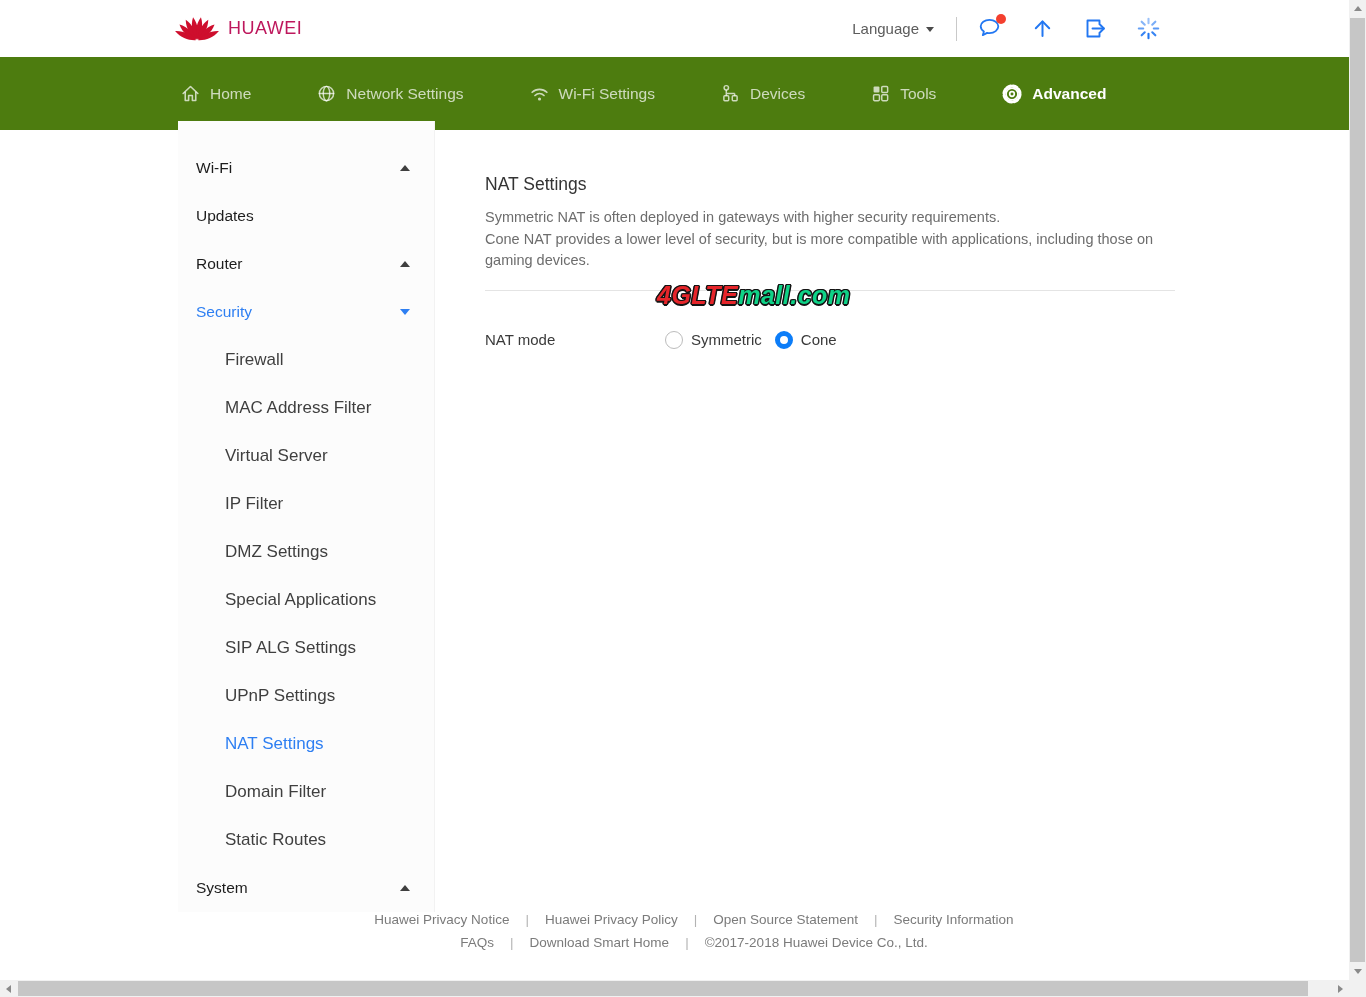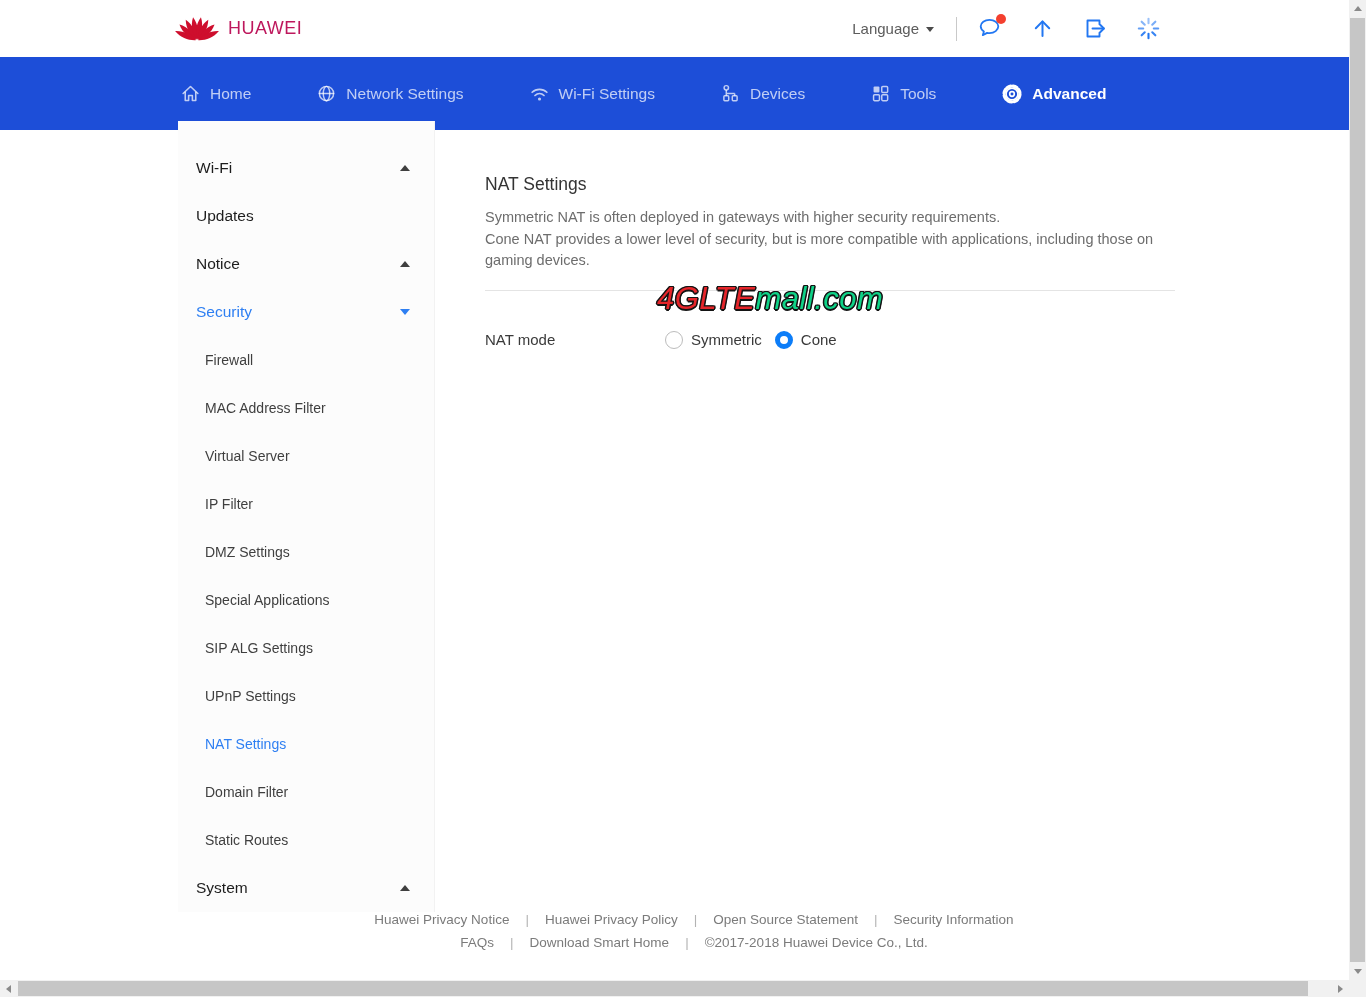--- a/index.html
+++ b/index.html
@@ -21,50 +21,50 @@
   .lang-caret { width:0; height:0; border-left:4.5px solid transparent; border-right:4.5px solid transparent; border-top:5px solid #4a4a4a; margin-top:2px; }
   .header-sep { width:1px; height:24px; background:#c9c9c9; margin:0 19px 0 22px; }
   .hicon { position:relative; width:27px; height:27px; background:none; border:none; padding:0; margin-right:26px; cursor:pointer; color:#2277f2; }
   .hicon:last-child { margin-right:0; }
   .hicon svg { display:block; }
   .notif-dot { position:absolute; top:-1px; right:-3px; width:10px; height:10px; border-radius:50%; background:#f4402f; }
 
   
   .navbar {
     position:absolute; top:57px; left:0; width:1349px; height:73px;
-    background:#1d4ed8; display:flex; align-items:center; padding-left:180px; gap:65px;
+    background:#4d7c0f; display:flex; align-items:center; padding-left:180px; gap:65px;
   }
   .nav-item { display:flex; align-items:center; gap:9px; color:rgba(255,255,255,.72); font-size:15.5px; cursor:pointer; white-space:nowrap; }
   .nav-item svg { flex:0 0 auto; }
   .nav-item.active { color:#ffffff; font-weight:bold; }
 
   
   .sidebar {
     position:absolute; top:121px; left:178px; width:257px; height:791px;
     background:#fcfcfc; border-right:1px solid #f2f2f2; padding-top:23px;text-align:right;
   }
   .side-item { height:48px; display:flex; align-items:center; justify-content:space-between; padding:0 24px 0 18px; cursor:pointer; }
   .side-item.sub { padding-left:27px; }
   .side-item .slabel { font-size:15.5px; color:#1d1d1d; }
-  .side-item.sub .slabel { font-size:14px; color:#3f3f3f; }
+  .side-item.sub .slabel { font-size:17px; color:#3f3f3f;margin-left:20px; }
   .side-item.blue .slabel { color:#2e7ff2; }
   .caret { width:0; height:0; border-left:5px solid transparent; border-right:5px solid transparent; }
   .caret.up { border-bottom:6px solid #3f3f3f; }
   .caret.down { border-top:6px solid #2e7ff2; }
 
   
   .content { position:absolute; top:130px; left:485px; width:690px; }
   .page-title { margin:44px 0 0 0; font-size:17.5px; font-weight:500; color:#333; }
   .desc { margin:0; font-size:14.5px; color:#6d6d6d; line-height:21.5px; }
   .desc.first { margin-top:12px; }
   .divider-wrap { position:relative; margin-top:18px; height:1px; }
   .divider { position:absolute; left:0; top:0; width:100%; height:1px; background:#e4e4e4; }
   .watermark {
     position:absolute; left:172px; top:-9px; white-space:nowrap;
-    font-size:31px; font-weight:normal; font-style:italic; letter-spacing:.5px;
+    font-size:25px; font-weight:bold; font-style:italic; letter-spacing:.5px;
     text-shadow:-1.5px 0 #141414, 1.5px 0 #141414, 0 -1.5px #141414, 0 1.5px #141414,
                 -1px -1px #141414, 1px 1px #141414, -1px 1px #141414, 1px -1px #141414;
   }
   .wm-red { color:#e5252a; }
   .wm-green { color:#0fd287; }
   .nat-row { margin-top:40px; display:flex; align-items:center; }
   .nat-label { font-size:15px; color:#3a3a3a; width:180px; flex:0 0 auto; }
   .radio-opt { display:flex; align-items:center; margin-right:13px; cursor:pointer; }
   .radio { width:18px; height:18px; border-radius:50%; border:1.5px solid #bcbcbc; background:#fff; flex:0 0 auto; }
   .radio.selected { border:5px solid #0c7df8; }
@@ -214,21 +214,21 @@
 
 <aside class="sidebar">
   <div class="side-item top">
     <span class="slabel">Wi-Fi</span>
     <span class="caret up"></span>
   </div>
   <div class="side-item top">
     <span class="slabel">Updates</span>
   </div>
   <div class="side-item top">
-    <span class="slabel">Notice</span>
+    <span class="slabel">Router</span>
     <span class="caret up"></span>
   </div>
   <div class="side-item top blue">
     <span class="slabel">Security</span>
     <span class="caret down"></span>
   </div>
   <div class="side-item sub">
     <span class="slabel">Firewall</span>
   </div>
   <div class="side-item sub">

